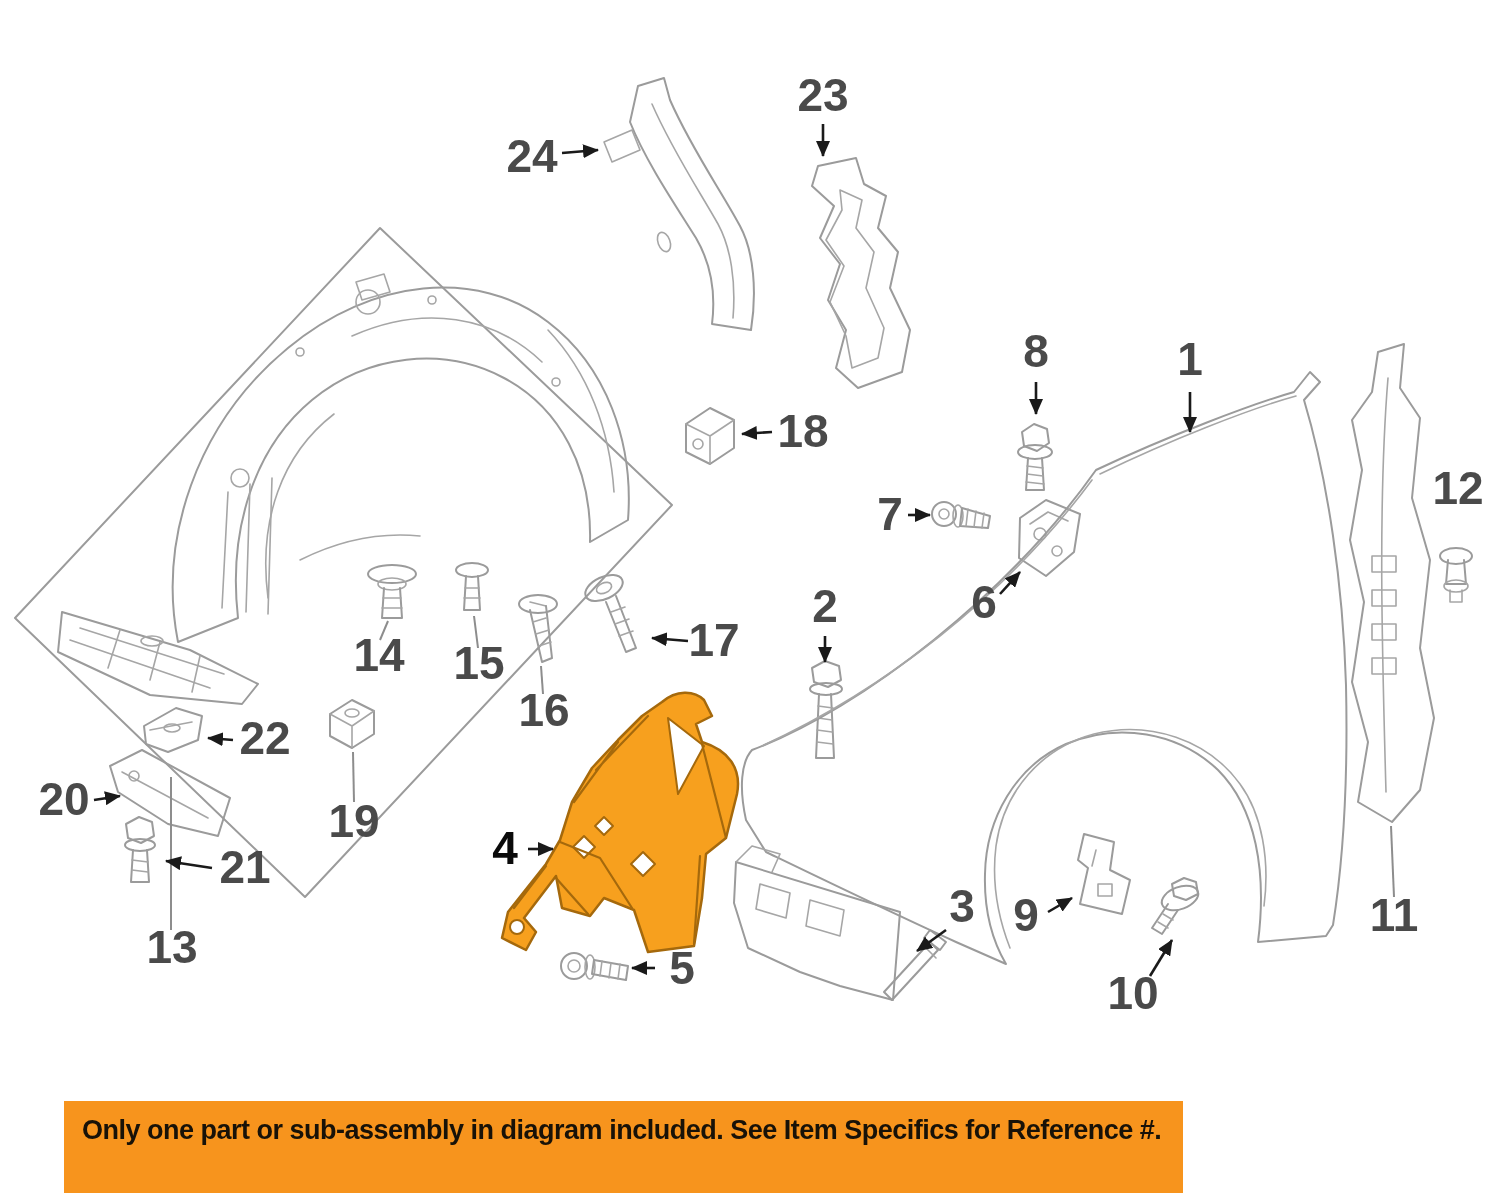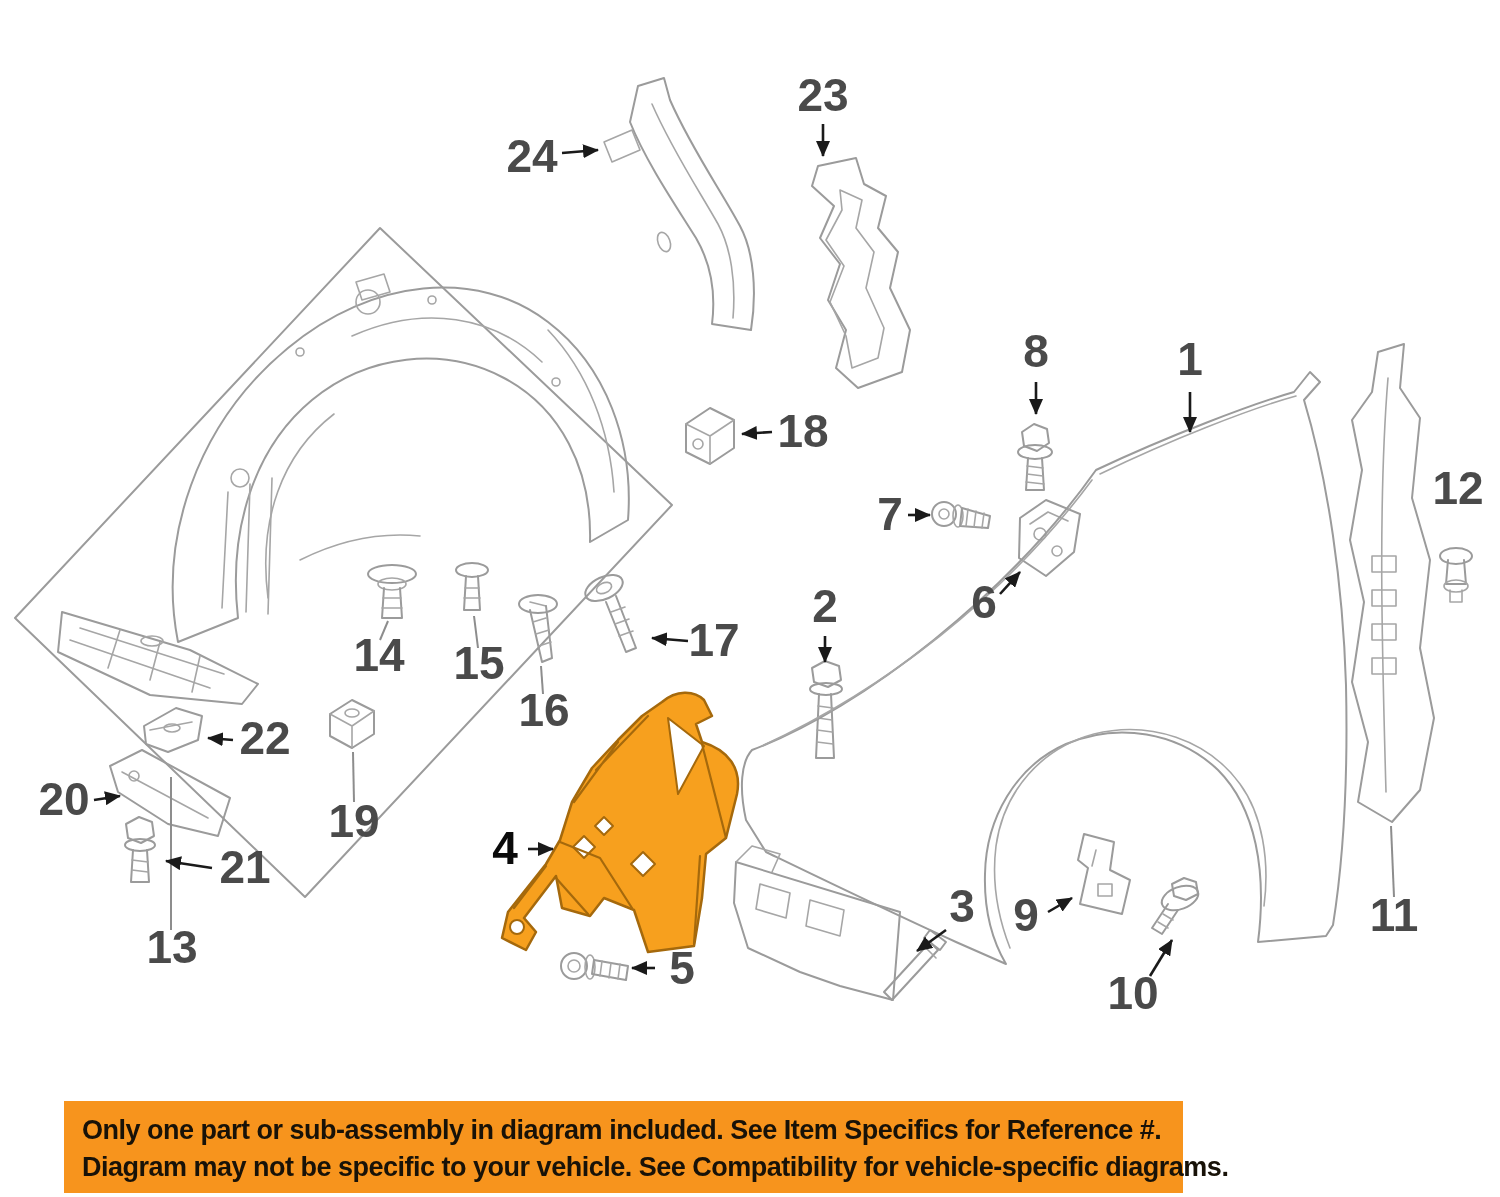--- a/index.html
+++ b/index.html
@@ -296,16 +296,15 @@
     <text class="num" x="823" y="111">23</text>
     <line class="arrow" x1="823" y1="124" x2="823" y2="156"></line>
 
     <text class="num" x="532" y="172">24</text>
     <line class="arrow" x1="562" y1="153" x2="598" y2="150"></line>
   </g>
 </svg>
 
 <div id="banner">
   <span class="bl">Only one part or sub-assembly in diagram included. See Item Specifics for Reference #.</span>
-  <span class="bl">Diagram may not be specific to your vehicle. See Compatibility for vehicle-specific diagrams.</span>
 </div>
 
 </div>
 
 </body></html>

